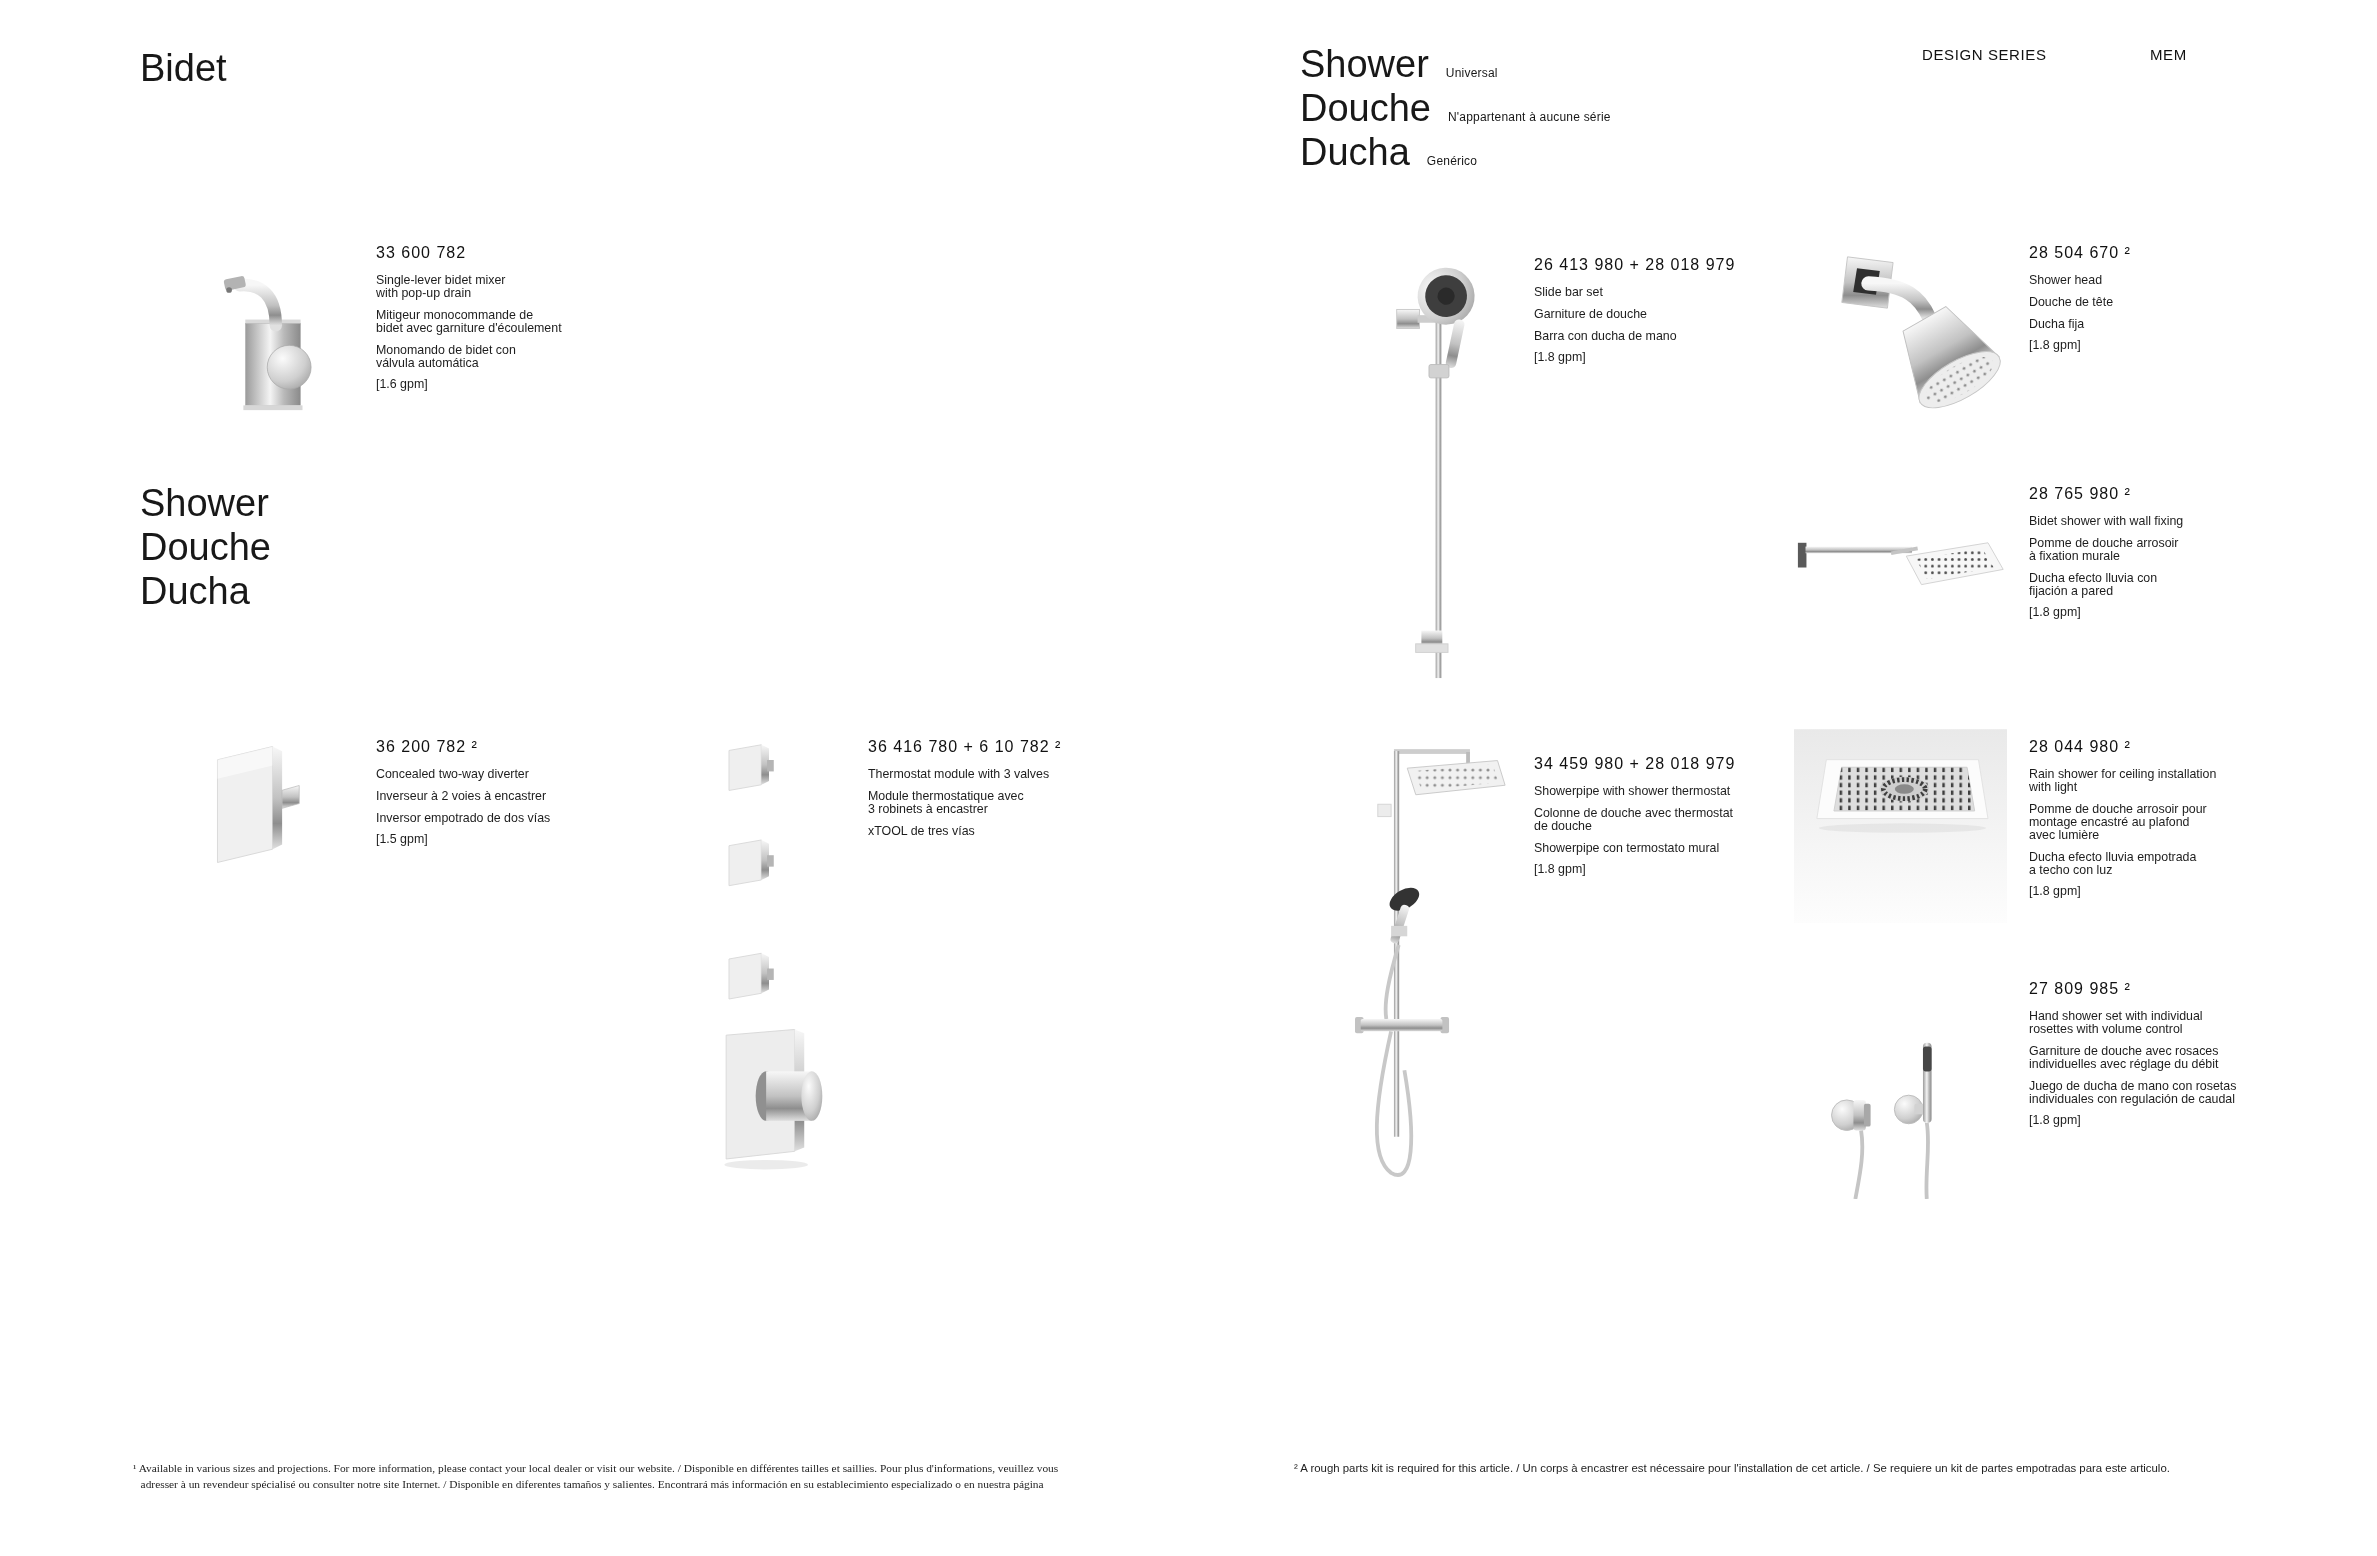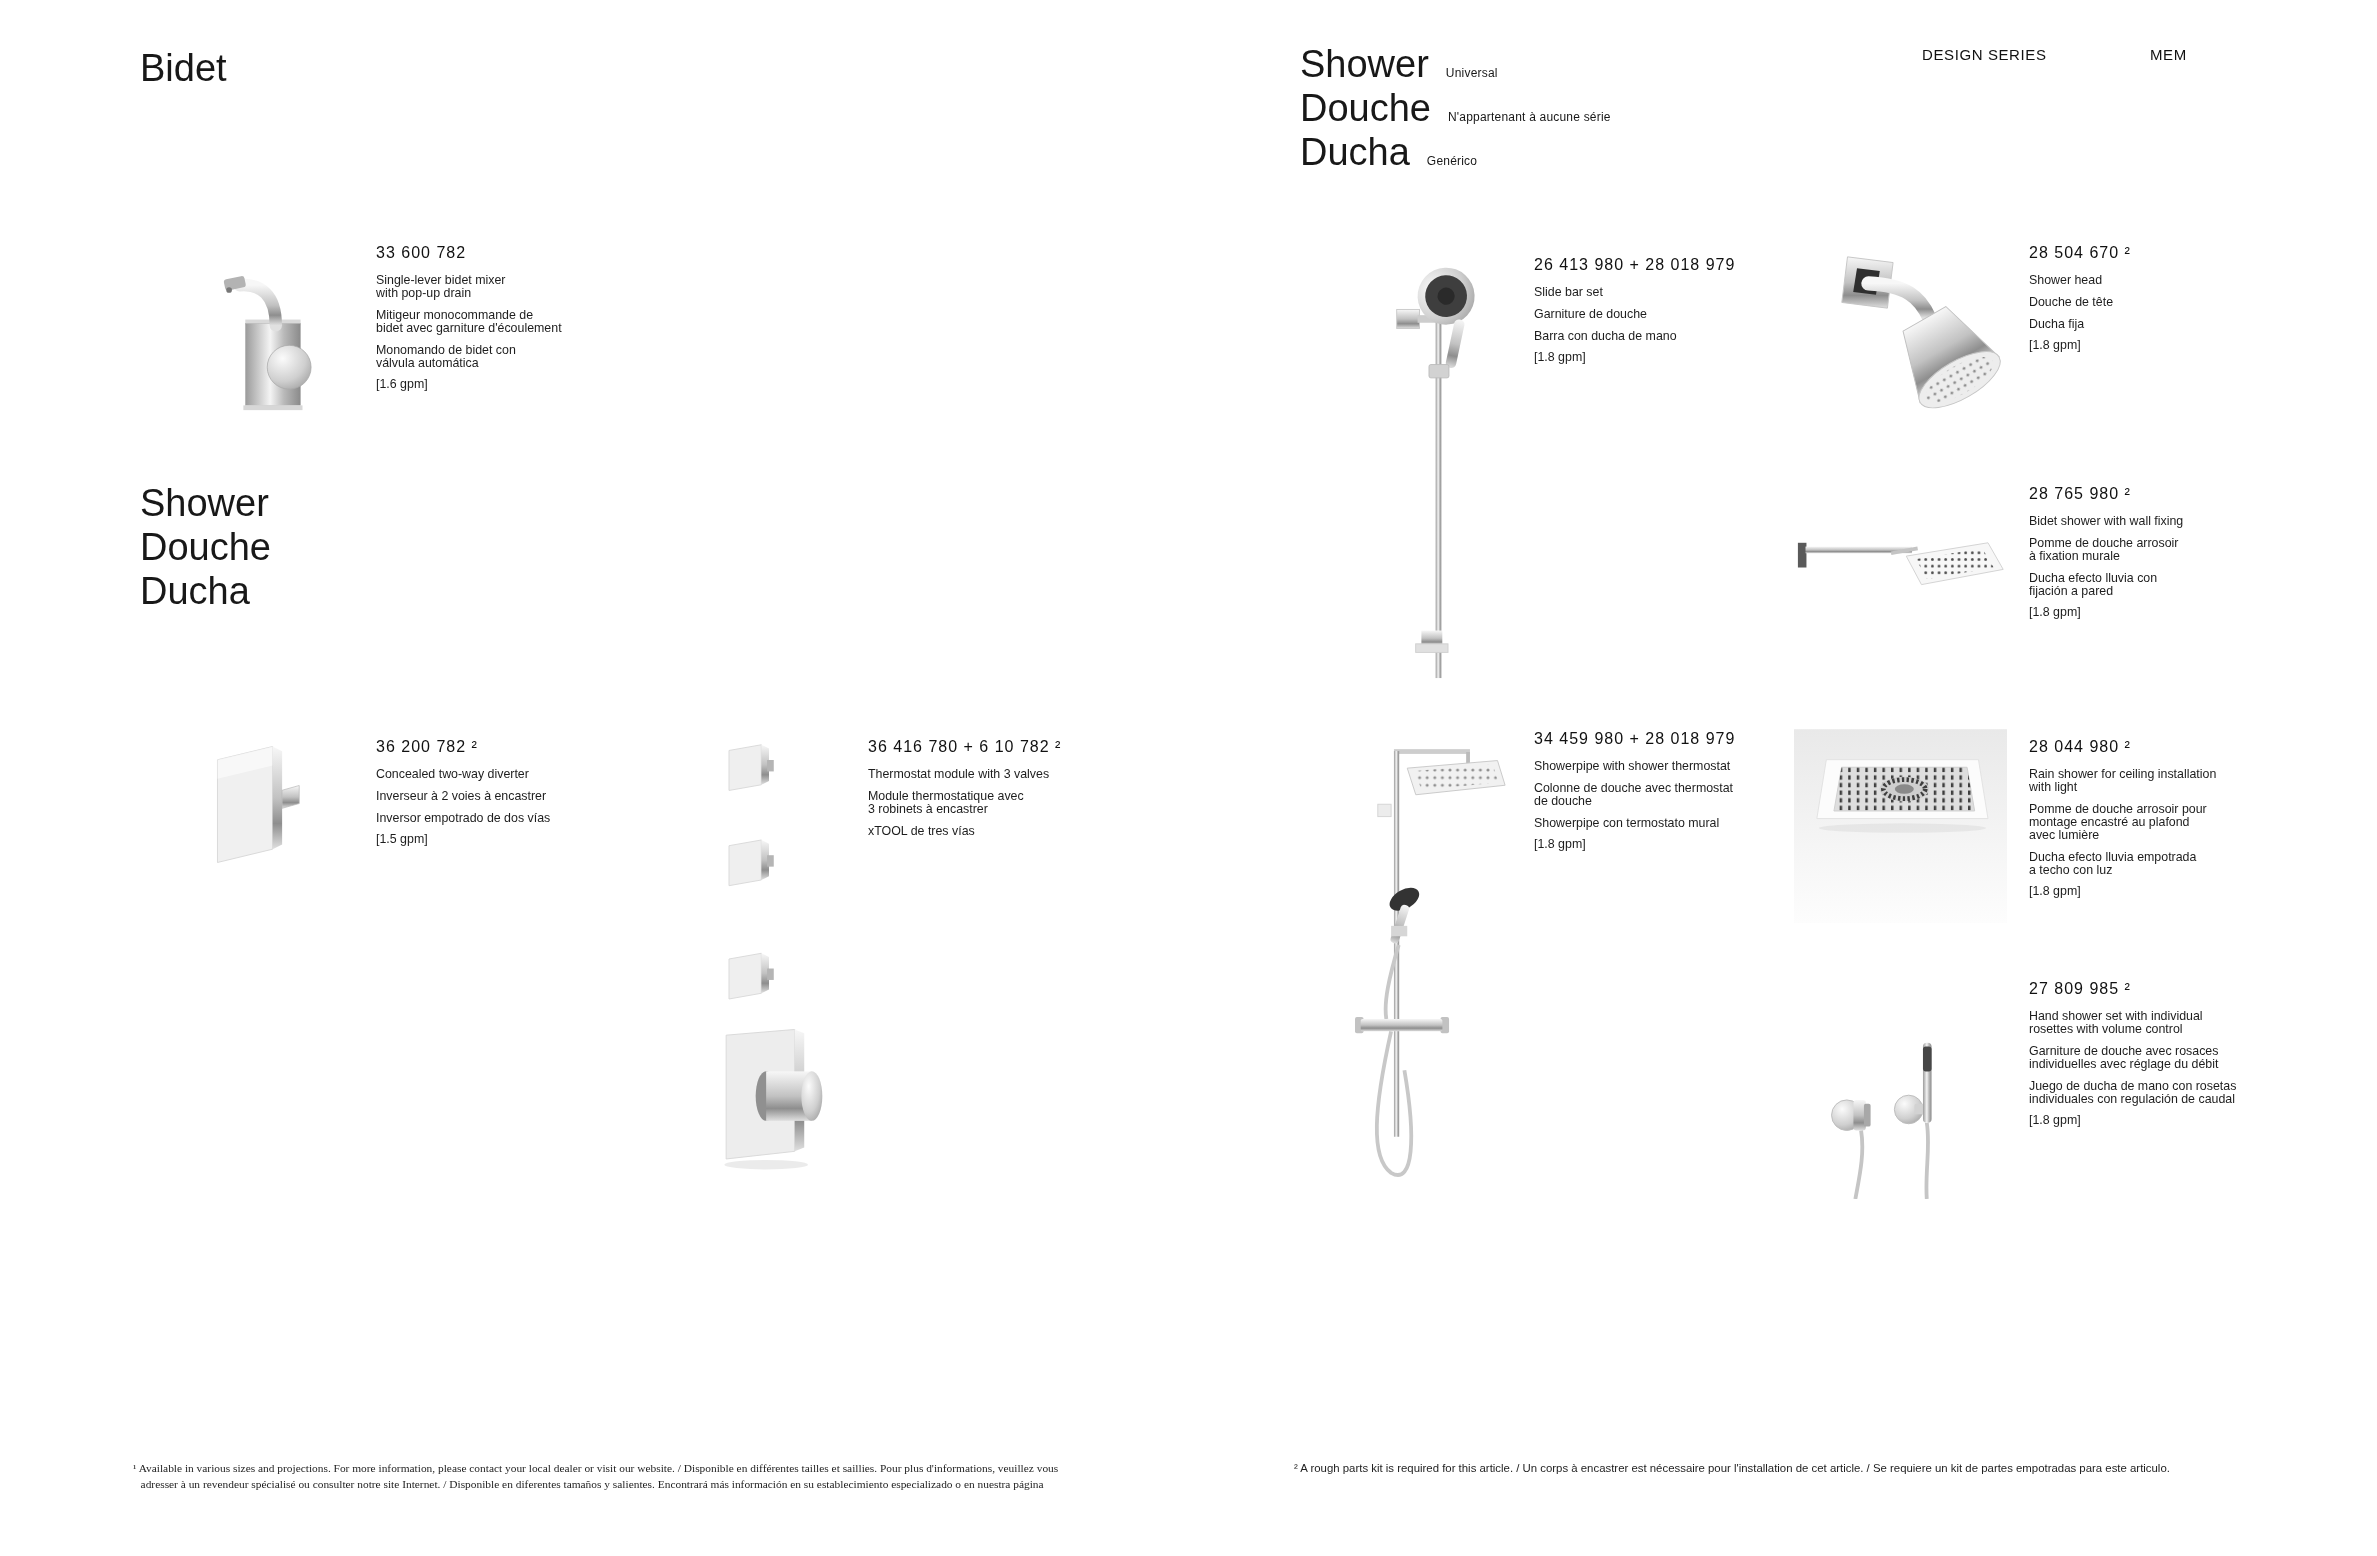--- a/index.html
+++ b/index.html
@@ -265,21 +265,21 @@
   <div class="prod abs" style="left:2029px;top:483px;width:228px">
     <div class="code">28 765 980 ²</div>
     <p>Bidet shower with wall fixing</p>
     <p>Pomme de douche arrosoir
 à fixation murale</p>
     <p>Ducha efecto lluvia con
 fijación a pared</p>
     <p>[1.8 gpm]</p>
   </div>
 
-  <div class="prod abs" style="left:1534px;top:728px;width:238px">
+  <div class="prod abs" style="left:1534px;top:753px;width:238px">
     <div class="code">34 459 980 + 28 018 979</div>
     <p>Showerpipe with shower thermostat</p>
     <p>Colonne de douche avec thermostat
 de douche</p>
     <p>Showerpipe con termostato mural</p>
     <p>[1.8 gpm]</p>
   </div>
 
   <div class="prod abs" style="left:2029px;top:736px;width:238px">
     <div class="code">28 044 980 ²</div>

